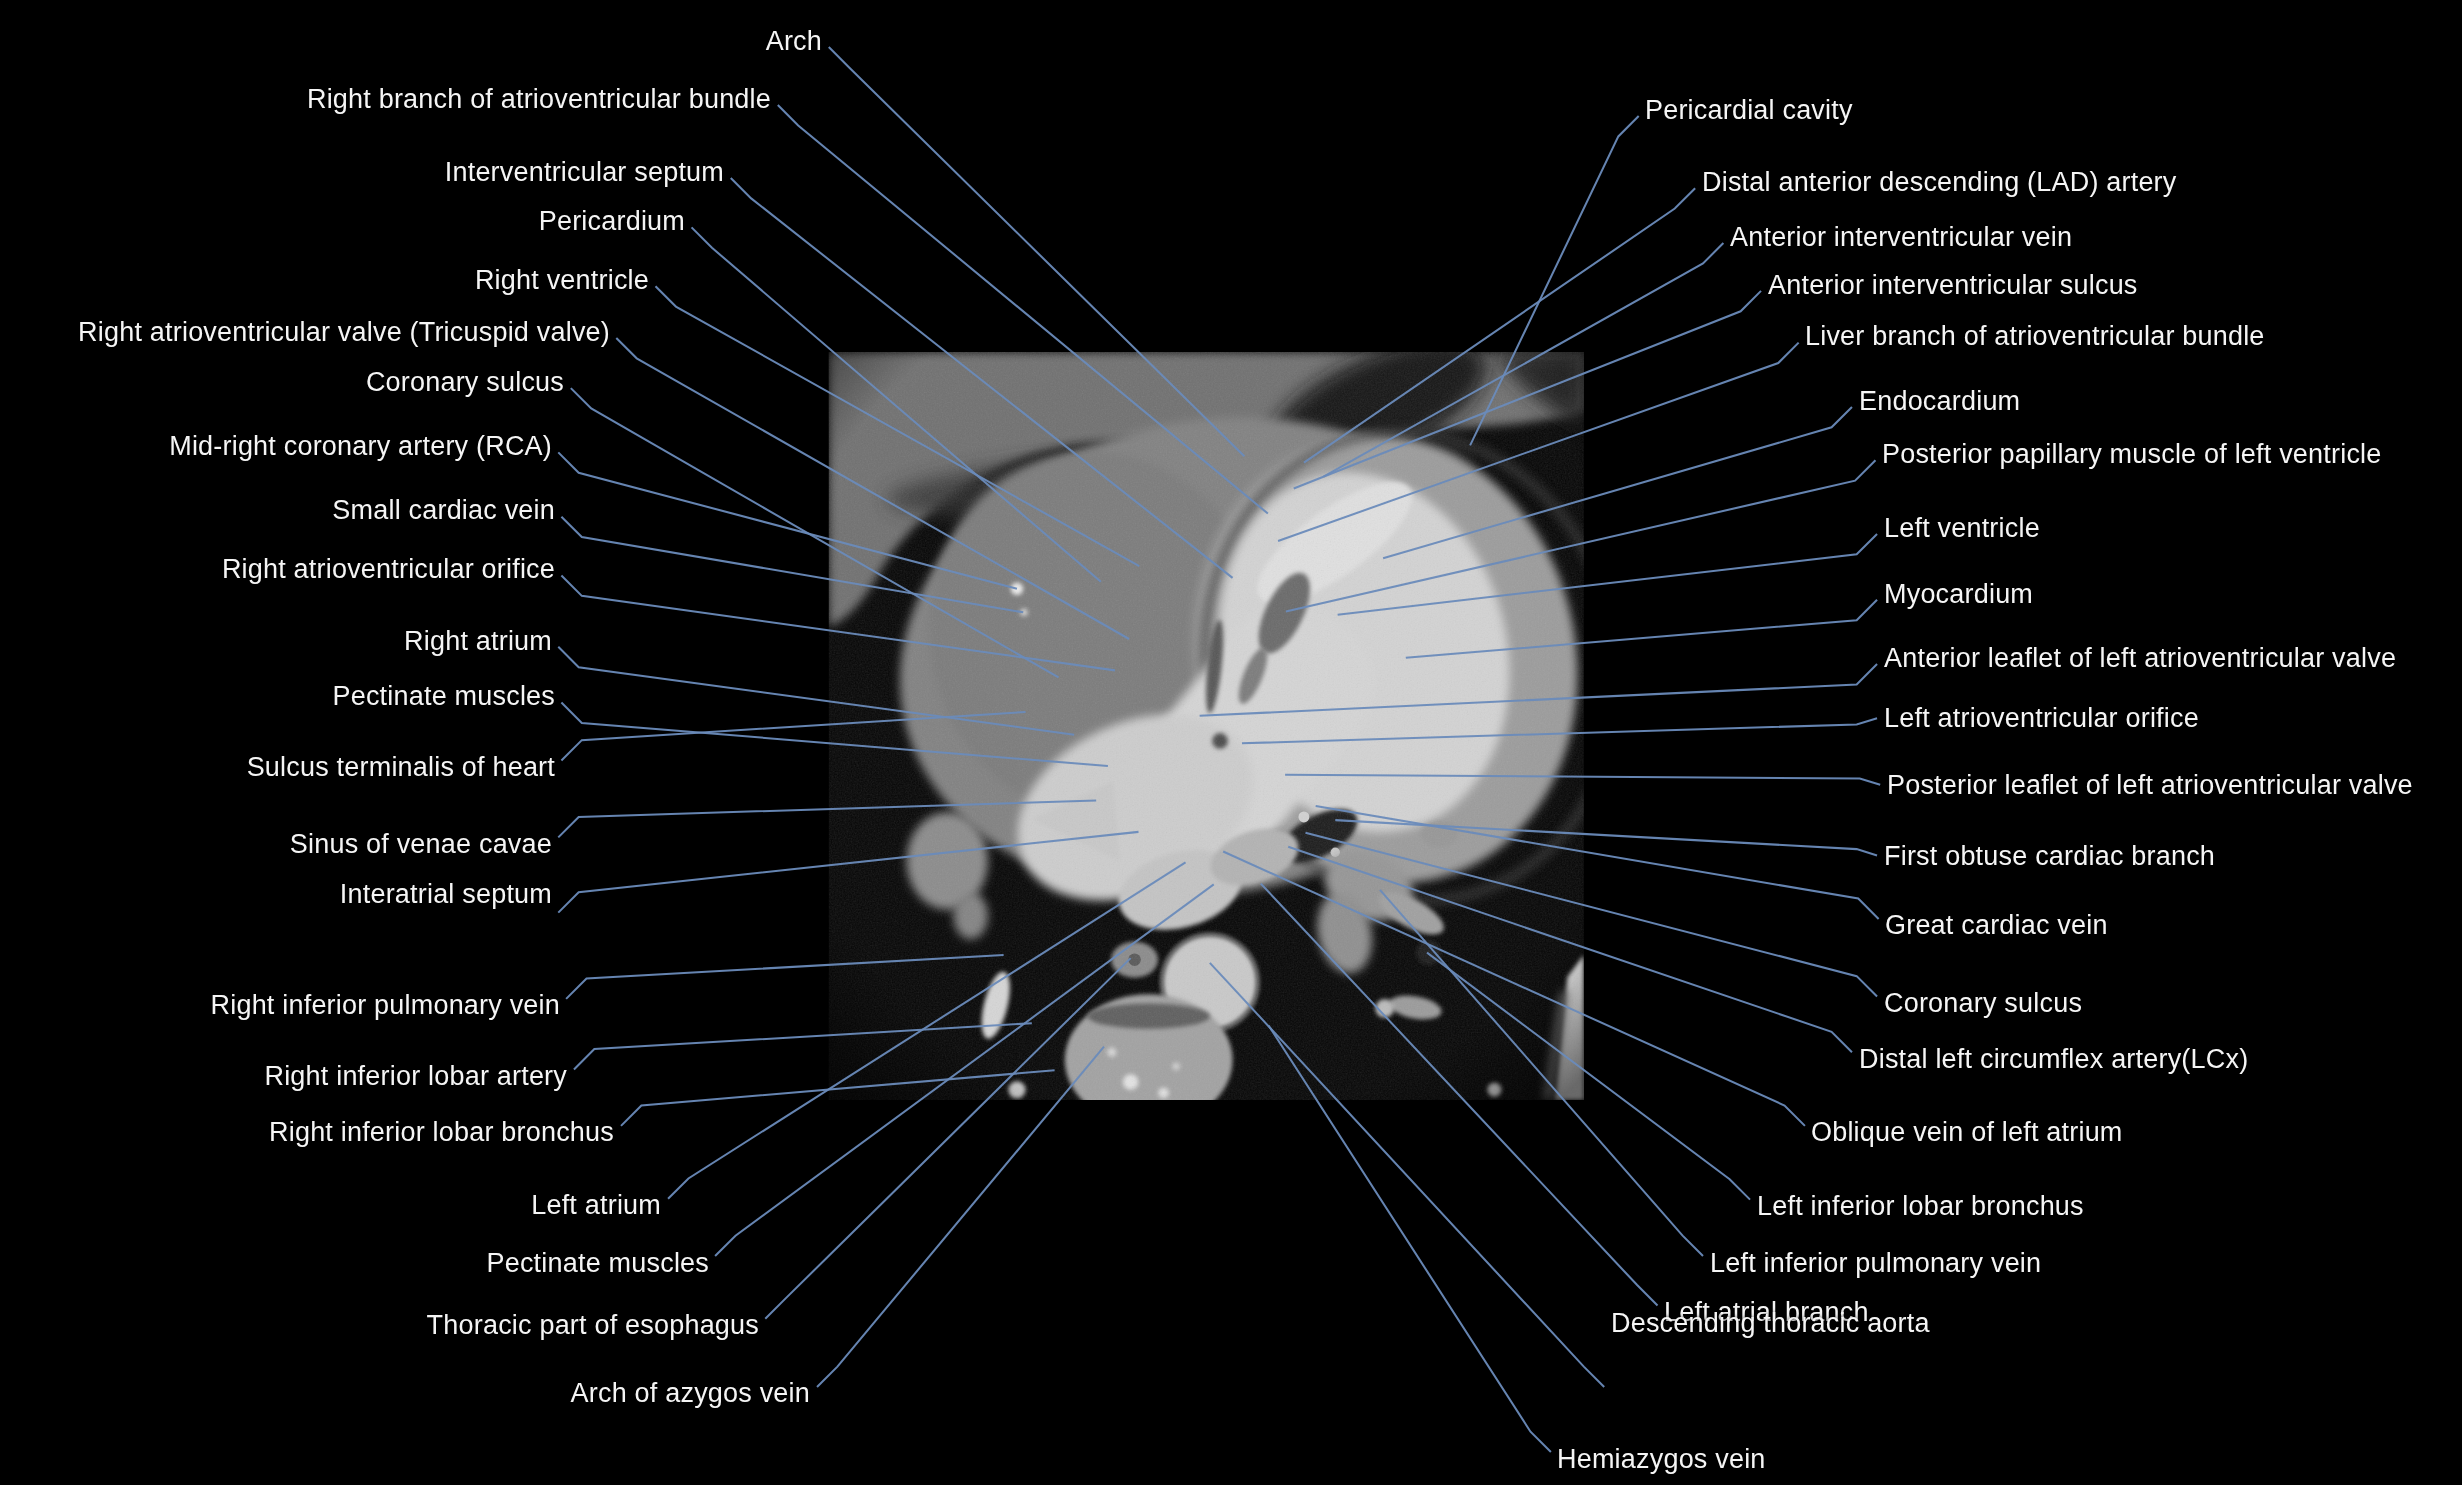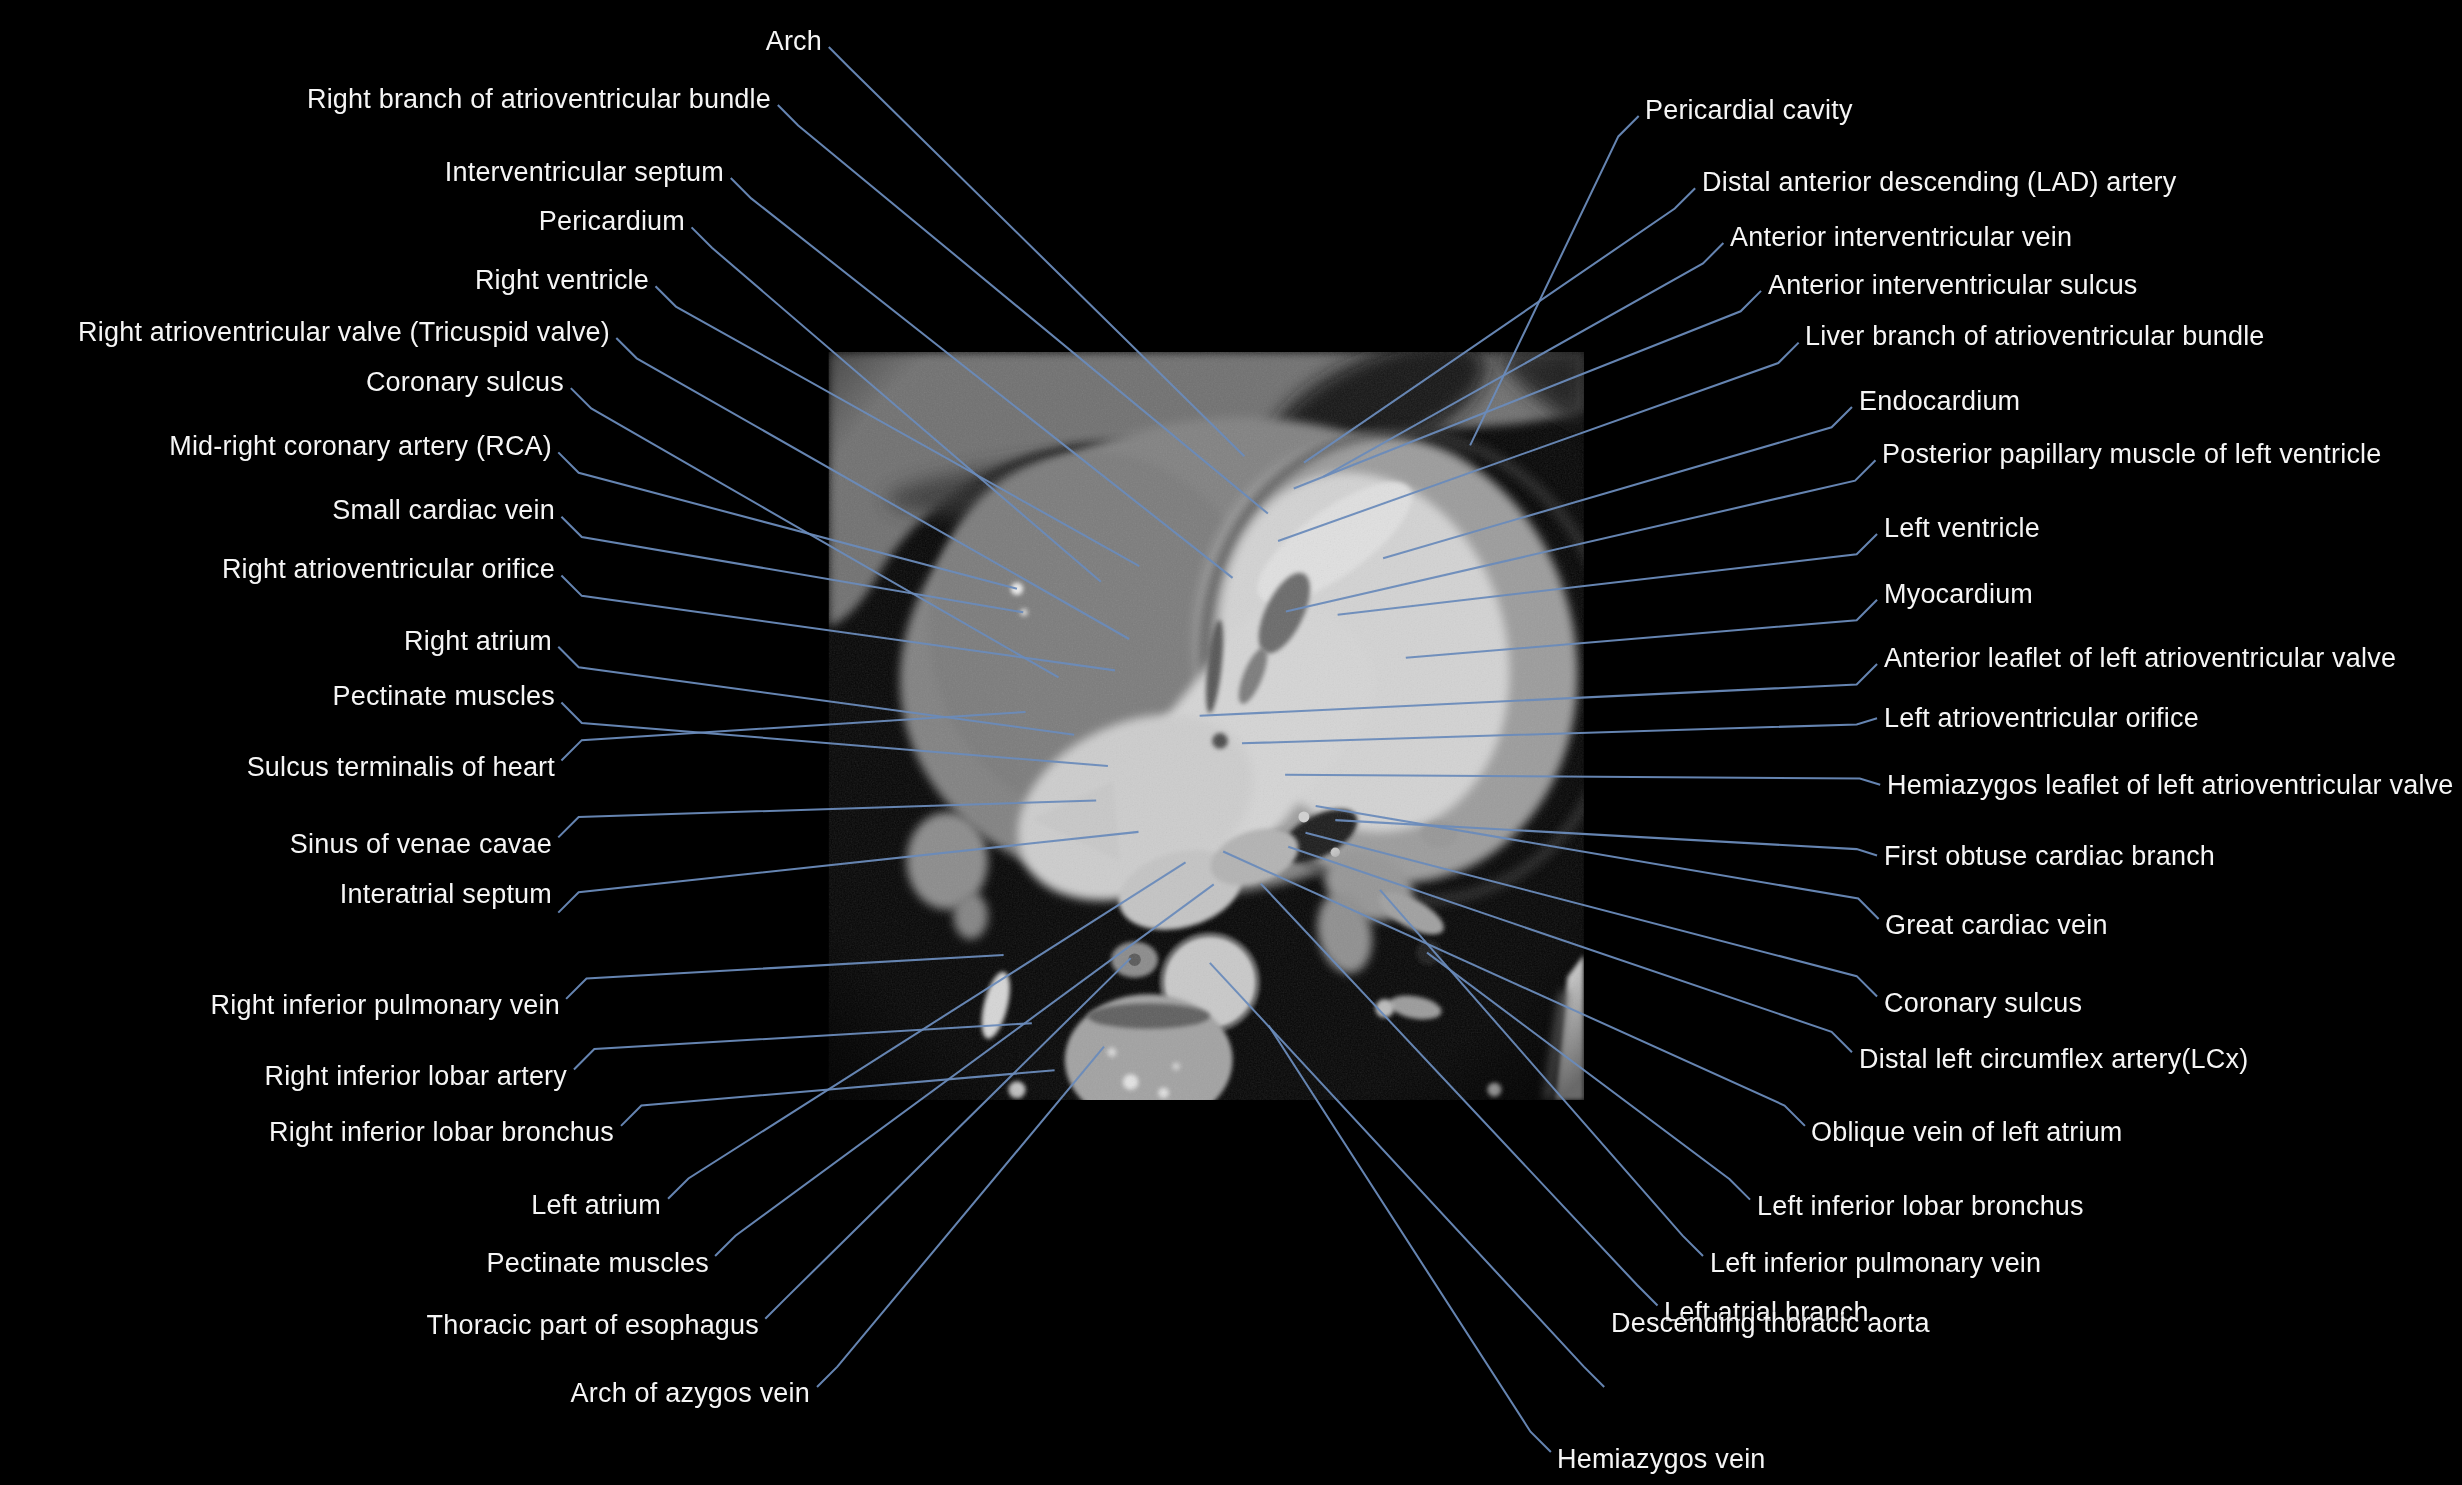--- a/index.html
+++ b/index.html
@@ -193,21 +193,21 @@
       <div class="label right" style="left: 1702px; top: 164px;">Distal anterior descending (LAD) artery</div>
       <div class="label right" style="left: 1730px; top: 219px;">Anterior interventricular vein</div>
       <div class="label right" style="left: 1768px; top: 267px;">Anterior interventricular sulcus</div>
       <div class="label right" style="left: 1805px; top: 318px;">Liver branch of atrioventricular bundle</div>
       <div class="label right" style="left: 1859px; top: 383px;">Endocardium</div>
       <div class="label right" style="left: 1882px; top: 436px;">Posterior papillary muscle of left ventricle</div>
       <div class="label right" style="left: 1884px; top: 510px;">Left ventricle</div>
       <div class="label right" style="left: 1884px; top: 576px;">Myocardium</div>
       <div class="label right" style="left: 1884px; top: 640px;">Anterior leaflet of left atrioventricular valve</div>
       <div class="label right" style="left: 1884px; top: 700px;">Left atrioventricular orifice</div>
-      <div class="label right" style="left: 1887px; top: 767px;">Hemiazygos leaflet of left atrioventricular valve</div>
+      <div class="label right" style="left: 1887px; top: 767px;">Posterior leaflet of left atrioventricular valve</div>
       <div class="label right" style="left: 1884px; top: 838px;">First obtuse cardiac branch</div>
       <div class="label right" style="left: 1885px; top: 907px;">Great cardiac vein</div>
       <div class="label right" style="left: 1884px; top: 985px;">Coronary sulcus</div>
       <div class="label right" style="left: 1859px; top: 1041px;">Distal left circumflex artery(LCx)</div>
       <div class="label right" style="left: 1811px; top: 1114px;">Oblique vein of left atrium</div>
       <div class="label right" style="left: 1757px; top: 1188px;">Left inferior lobar bronchus</div>
       <div class="label right" style="left: 1710px; top: 1245px;">Left inferior pulmonary vein</div>
       <div class="label right" style="left: 1664px; top: 1294px;">Left atrial branch</div>
       <div class="label right" style="left: 1611px; top: 1305px;">Descending thoracic aorta</div>
       <div class="label right" style="left: 1557px; top: 1441px;">Hemiazygos vein</div>

